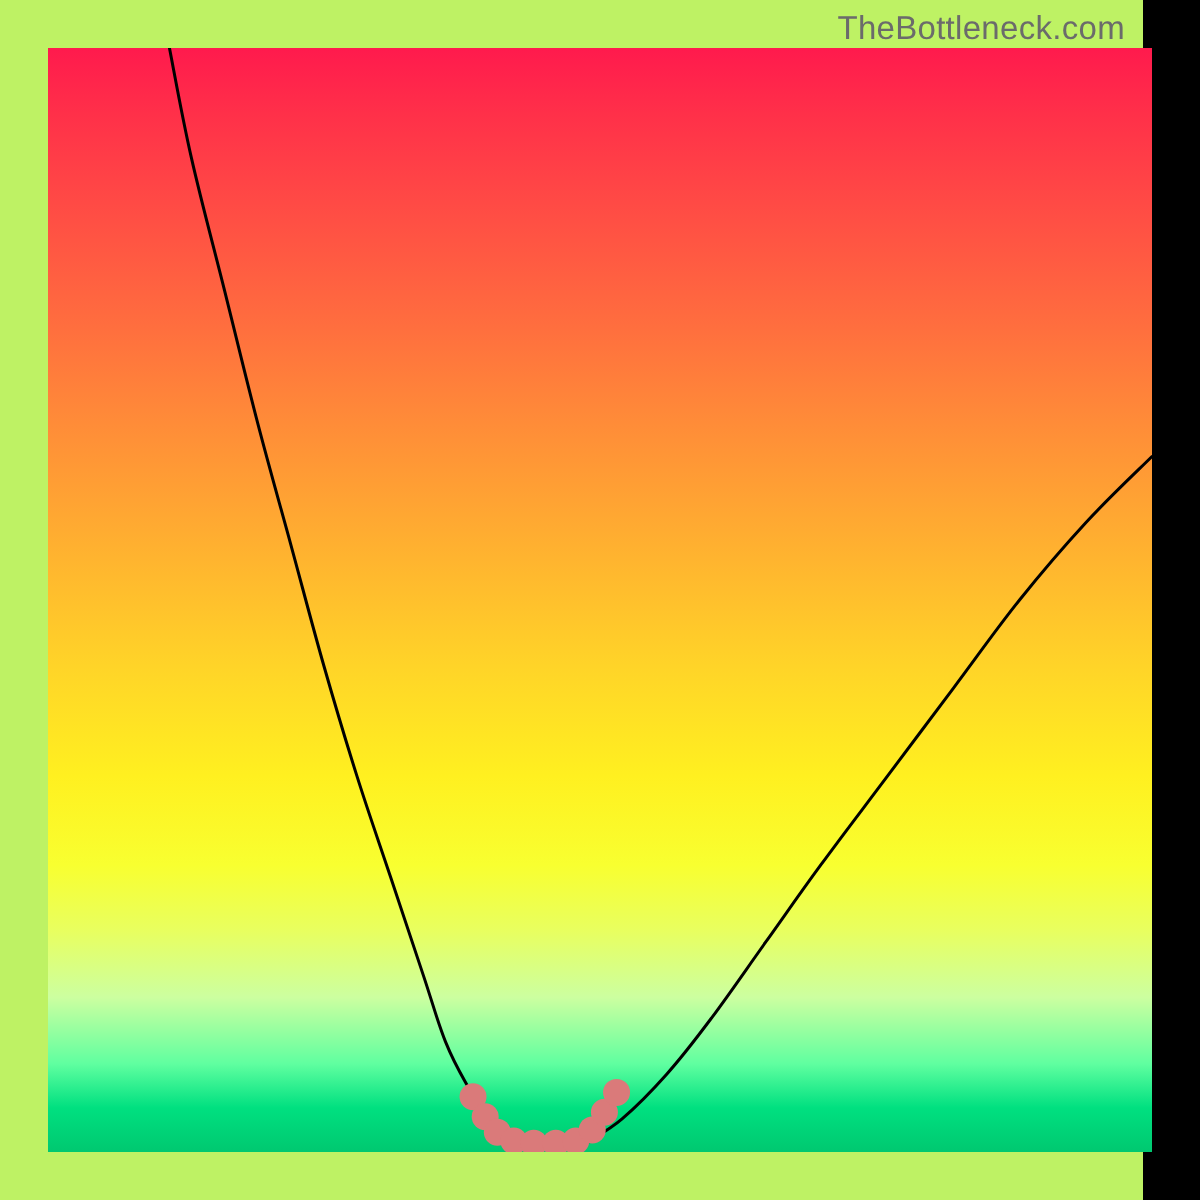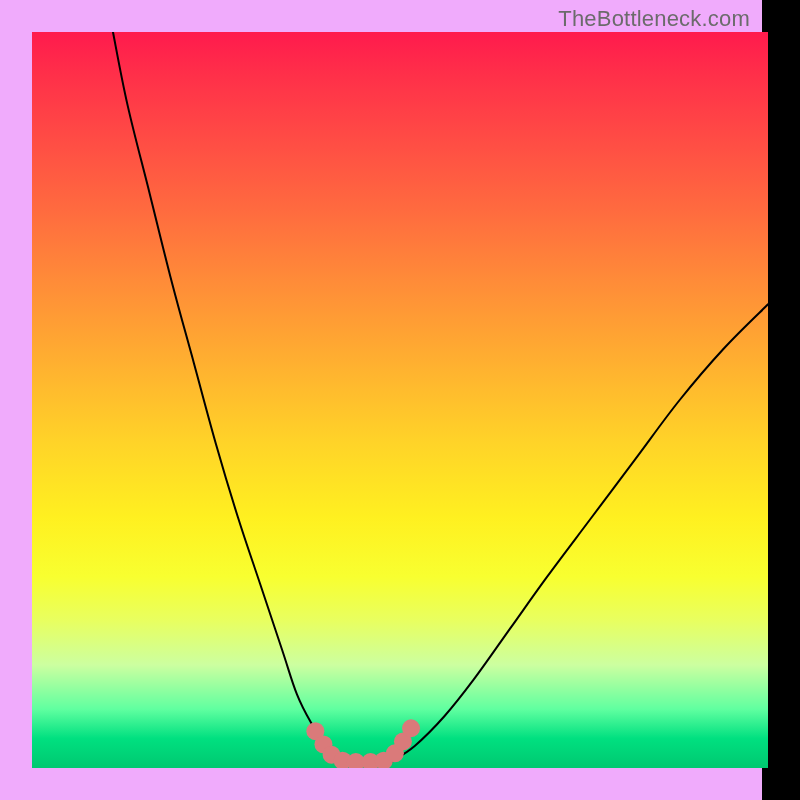--- a/index.html
+++ b/index.html
@@ -10,21 +10,21 @@
     background: #000;
     overflow: hidden;
     font-family: Arial, Helvetica, sans-serif;
   }
   .frame {
     position: absolute;
     left: 0;
     top: 0;
     width: 762px;
     height: 800px;
-    background: #f0abfc;
+    background: #bef264;
   }
   .plot {
     position: absolute;
     left: 32px;
     top: 32px;
     width: 736px;
     height: 736px;
     background: linear-gradient(
       to bottom,
       #ff1a4d 0%,

